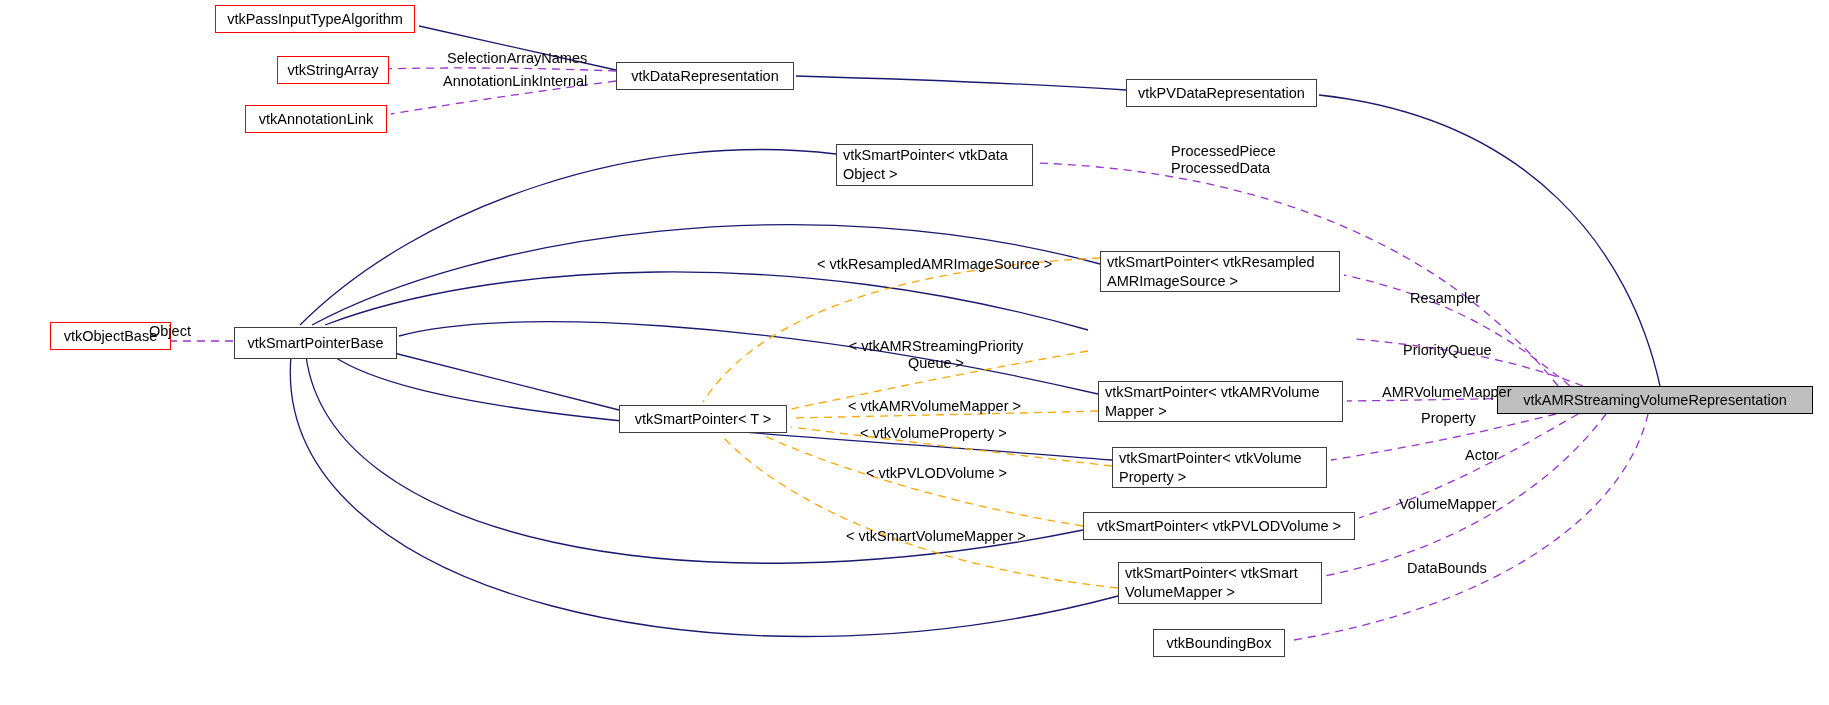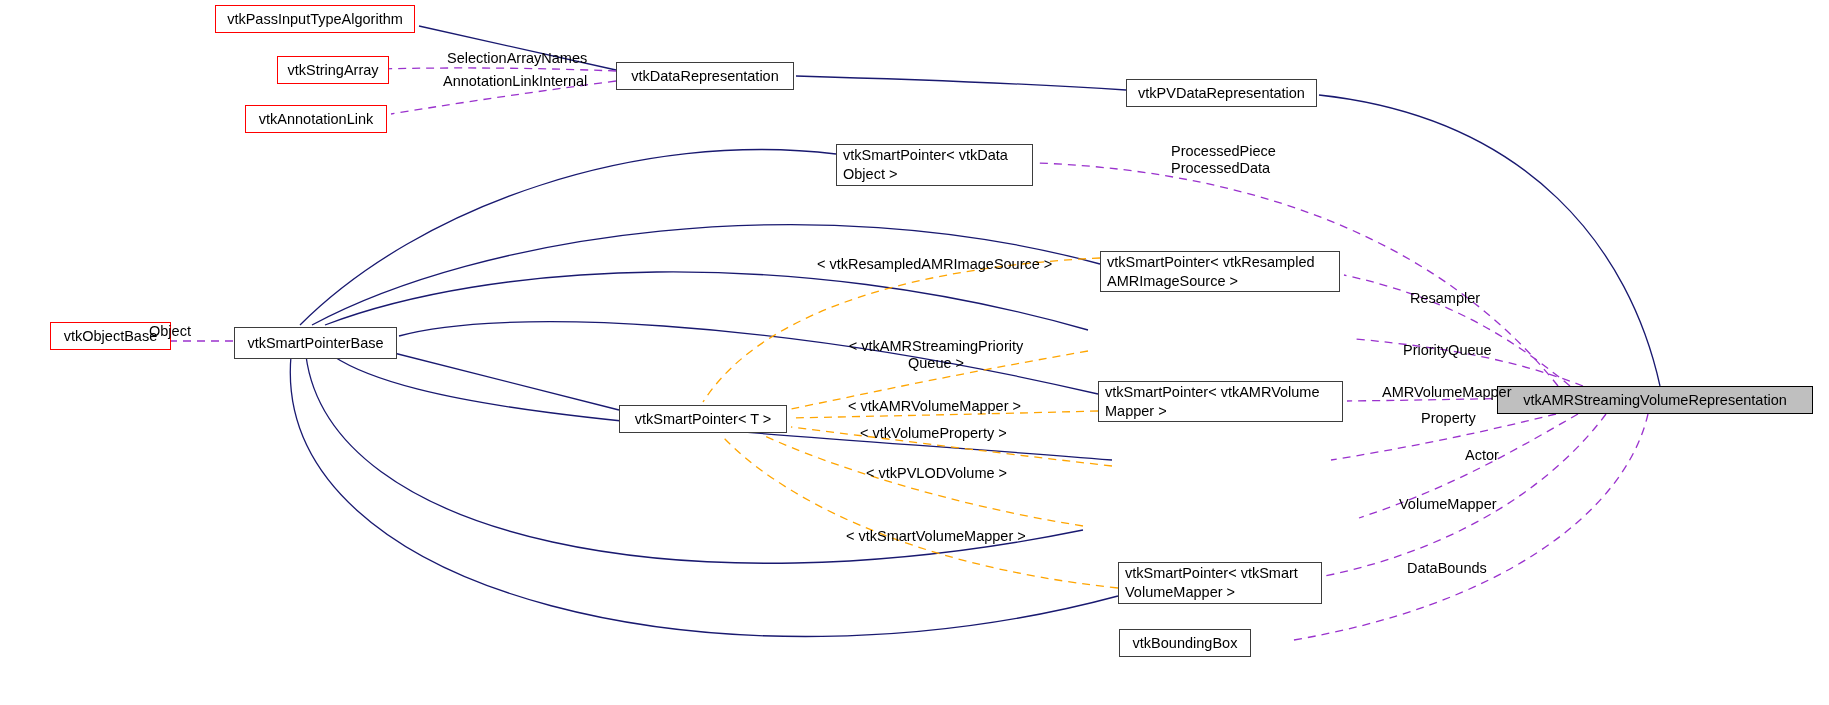--- a/index.html
+++ b/index.html
@@ -96,22 +96,24 @@
   <div class="node red" style="left:277px;top:56px;width:112px;height:28px;">vtkStringArray</div>
   <div class="node red" style="left:245px;top:105px;width:142px;height:28px;">vtkAnnotationLink</div>
   <div class="node" style="left:616px;top:62px;width:178px;height:28px;">vtkDataRepresentation</div>
   <div class="node" style="left:1126px;top:79px;width:191px;height:28px;">vtkPVDataRepresentation</div>
   <div class="node" style="left:836px;top:144px;width:197px;height:42px;">vtkSmartPointer&lt; vtkData Object &gt;</div>
   <div class="node red" style="left:4px;top:322px;width:121px;height:28px;margin-left:46px;">vtkObjectBase</div>
   <div class="node" style="left:234px;top:327px;width:163px;height:32px;">vtkSmartPointerBase</div>
   <div class="node" style="left:619px;top:405px;width:168px;height:28px;">vtkSmartPointer&lt; T &gt;</div>
   <div class="node" style="left:1100px;top:251px;width:240px;height:41px;">vtkSmartPointer&lt; vtkResampled AMRImageSource &gt;</div>
   <div class="node" style="left:1098px;top:381px;width:245px;height:41px;">vtkSmartPointer&lt; vtkAMRVolume Mapper &gt;</div>
+  <div class="node" style="left:1112px;top:447px;width:215px;height:41px;">vtkSmartPointer&lt; vtkVolume Property &gt;</div>
+  <div class="node" style="left:1083px;top:512px;width:272px;height:28px;">vtkSmartPointer&lt; vtkPVLODVolume &gt;</div>
   <div class="node" style="left:1118px;top:562px;width:204px;height:42px;">vtkSmartPointer&lt; vtkSmart VolumeMapper &gt;</div>
-  <div class="node" style="left:1119px;top:629px;width:132px;height:28px;">vtkBoundingBox</div>
+  <div class="node" style="left:1153px;top:629px;width:132px;height:28px;">vtkBoundingBox</div>
   <div class="node main" style="left:1497px;top:386px;width:316px;height:28px;">vtkAMRStreamingVolumeRepresentation</div>
 
   <div class="elabel" style="left:447px;top:50px;">SelectionArrayNames</div>
   <div class="elabel" style="left:443px;top:73px;">AnnotationLinkInternal</div>
   <div class="elabel" style="left:149px;top:323px;">Object</div>
   <div class="elabel wrap" style="left:1171px;top:143px;width:112px;">ProcessedPiece ProcessedData</div>
   <div class="elabel" style="left:1410px;top:290px;">Resampler</div>
   <div class="elabel" style="left:1403px;top:342px;">PriorityQueue</div>
   <div class="elabel" style="left:1382px;top:384px;">AMRVolumeMapper</div>
   <div class="elabel" style="left:1421px;top:410px;">Property</div>

